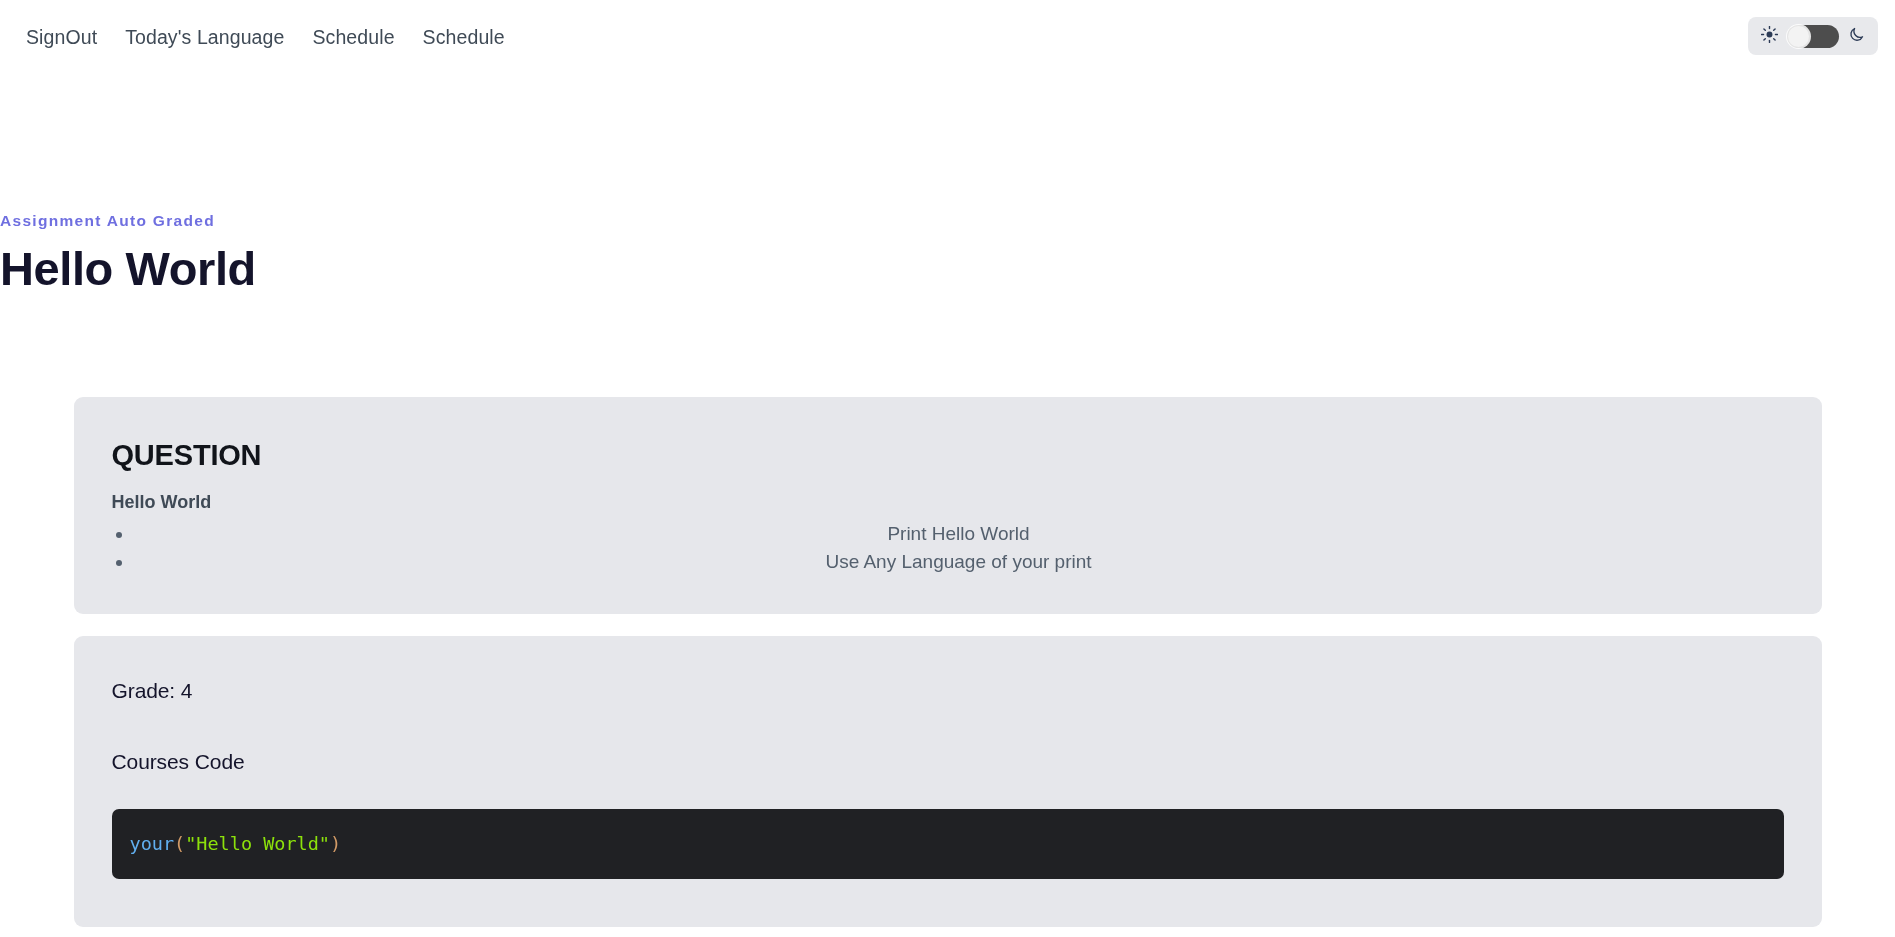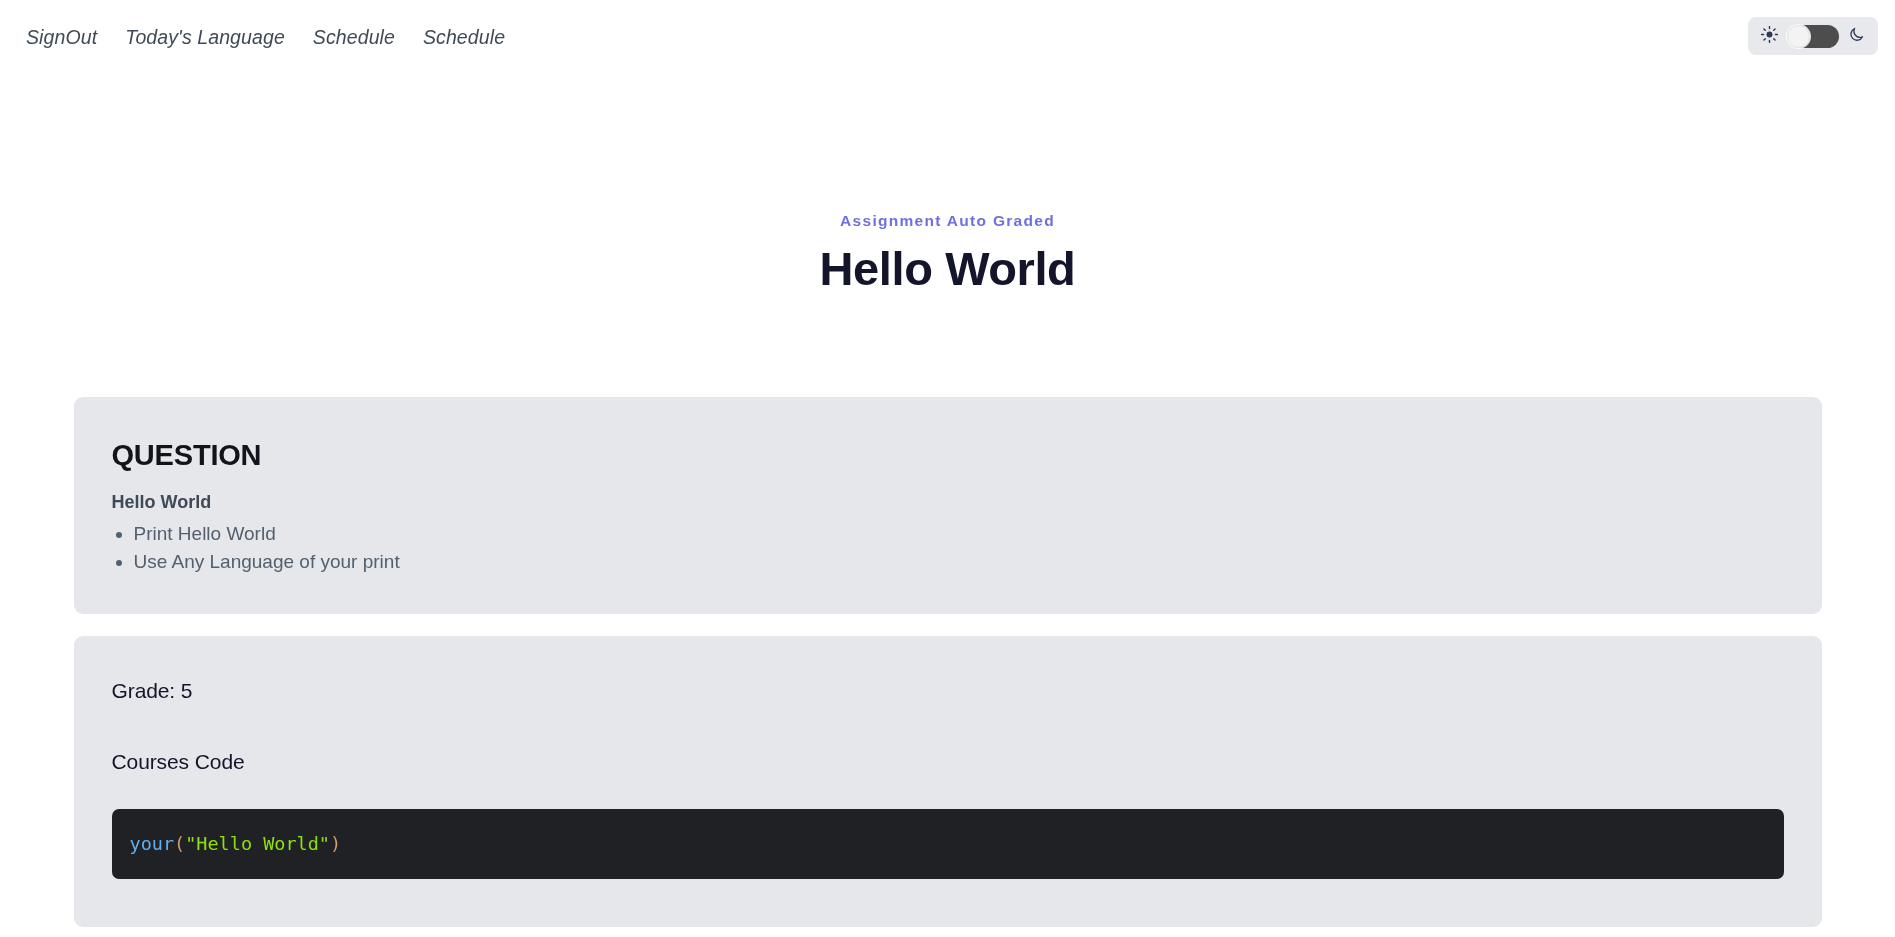--- a/index.html
+++ b/index.html
@@ -10,21 +10,20 @@
     background: #ffffff;
     font-family: "Liberation Sans", sans-serif;
     overflow: hidden;
   }
 
   
   .header {
     position: relative;
     width: 100%;
     height: 72px;
-    font-style: italic;
   }
 
   .nav {
     position: absolute;
     left: 26px;
     top: 26px;
     display: flex;
     align-items: center;
     gap: 28px;
   }
@@ -98,21 +97,20 @@
     border-radius: 50%;
     background: #f3f3f3;
     box-shadow: 0 0 0 2px rgba(255,255,255,0.85);
   }
 
   .icon-sun, .icon-moon { flex: none; display: block; }
 
   
   .title-block {
     margin-top: 140px;
-    text-align: center;
   }
 
   .eyebrow {
     font-size: 15.5px;
     font-weight: bold;
     color: #6f6fe0;
     letter-spacing: 1.3px;
   }
 
   .page-title {
@@ -155,20 +153,21 @@
     font-size: 18px;
     font-weight: bold;
     color: #3f4a56;
     margin-bottom: 8px;
   }
 
   .question-list {
     list-style: disc;
     margin: 0;
     padding-left: 22px;
+    text-align: center;
   }
 
   .question-list li {
     font-size: 19px;
     color: #54606e;
     line-height: 1.35;
     margin-top: 2px;
   }
 
   .grade-line {
@@ -255,20 +254,20 @@
   <section class="card card-question">
     <h2 class="question-heading">QUESTION</h2>
     <div class="question-subtitle">Hello World</div>
     <ul class="question-list">
       <li>Print Hello World</li>
       <li>Use Any Language of your print</li>
     </ul>
   </section>
 
   <section class="card card-answer">
-    <div class="grade-line">Grade: 5</div>
+    <div class="grade-line">Grade: 4</div>
     <div class="source-label">Courses Code</div>
     <div class="code-block">
       <code class="code-line"><span class="tok-fn">your</span><span class="tok-punct">(</span><span class="tok-str">"Hello World"</span><span class="tok-punct">)</span></code>
     </div>
   </section>
 
 </div>
 
 </body></html>

